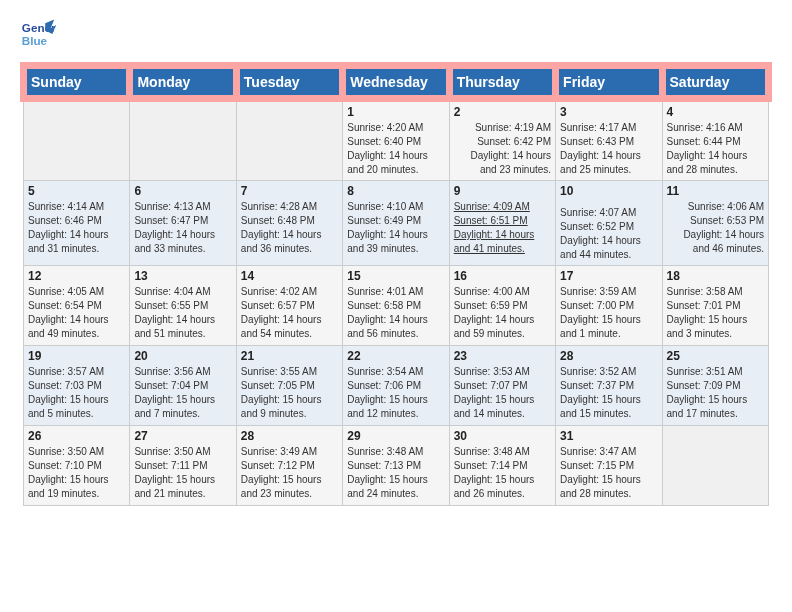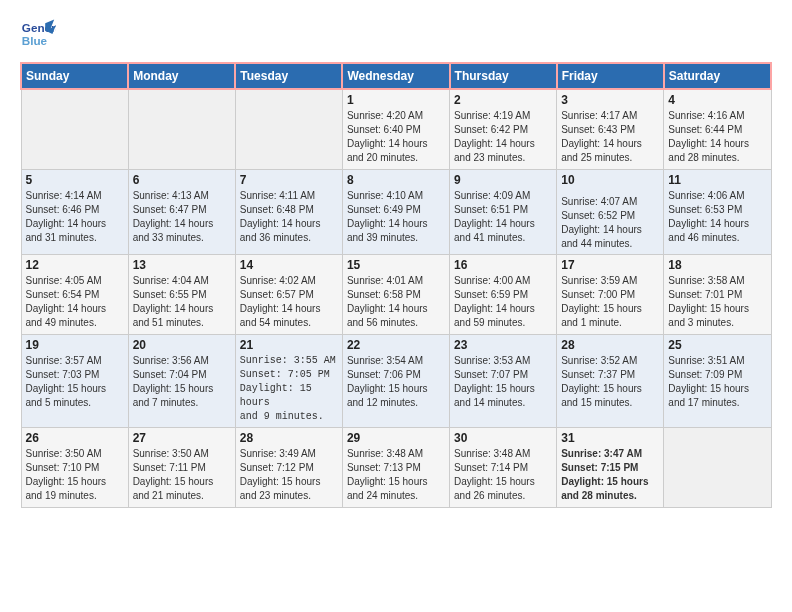--- a/index.html
+++ b/index.html
@@ -42,25 +42,25 @@
       color: #444;
     }
     table {
       width: 100%;
       border-collapse: collapse;
       table-layout: fixed;
     }
     thead th {
       background: #2b6cb0;
       color: #fff;
-      font-size: 12px;
+      font-size: 14px;
       font-weight: bold;
       padding: 5px 4px;
       text-align: left;
-      border: 2px solid #fca5a5;
+      border: 7px solid #fca5a5;
     }
     tbody td {
       border: 1px solid #ccc;
       vertical-align: top;
       padding: 3px 4px;
       font-size: 9.5px;
       color: #222;
       height: 80px;
     }
     tbody tr:nth-child(odd) td {
@@ -121,21 +121,21 @@
           <td class="empty-cell"></td>
           <td>
             <span class="day-num">1</span>
             <div class="cell-text" style="white-space: pre-line;">Sunrise: 4:20 AM
 Sunset: 6:40 PM
 Daylight: 14 hours
 and 20 minutes.</div>
           </td>
           <td>
             <span class="day-num">2</span>
-            <div class="cell-text" style="white-space: pre-line;">Sunrise: 4:19 AM
+            <div class="cell-text" style="white-space: pre-line; text-align: right;">Sunrise: 4:19 AM
 Sunset: 6:42 PM
 Daylight: 14 hours
 and 23 minutes.</div>
           </td>
           <td>
             <span class="day-num">3</span>
             <div class="cell-text" style="white-space: pre-line;">Sunrise: 4:17 AM
 Sunset: 6:43 PM
 Daylight: 14 hours
 and 25 minutes.</div>
@@ -158,49 +158,49 @@
           </td>
           <td>
             <span class="day-num">6</span>
             <div class="cell-text" style="white-space: pre-line;">Sunrise: 4:13 AM
 Sunset: 6:47 PM
 Daylight: 14 hours
 and 33 minutes.</div>
           </td>
           <td>
             <span class="day-num">7</span>
-            <div class="cell-text" style="white-space: pre-line;">Sunrise: 4:11 AM
+            <div class="cell-text" style="white-space: pre-line;">Sunrise: 4:28 AM
 Sunset: 6:48 PM
 Daylight: 14 hours
 and 36 minutes.</div>
           </td>
           <td>
             <span class="day-num">8</span>
             <div class="cell-text" style="white-space: pre-line;">Sunrise: 4:10 AM
 Sunset: 6:49 PM
 Daylight: 14 hours
 and 39 minutes.</div>
           </td>
           <td>
             <span class="day-num">9</span>
-            <div class="cell-text" style="white-space: pre-line;">Sunrise: 4:09 AM
+            <div class="cell-text" style="white-space: pre-line; text-decoration: underline;">Sunrise: 4:09 AM
 Sunset: 6:51 PM
 Daylight: 14 hours
 and 41 minutes.</div>
           </td>
           <td>
             <span class="day-num">10</span>
             <div class="cell-text" style="white-space: pre-line; margin-top: 8px;">Sunrise: 4:07 AM
 Sunset: 6:52 PM
 Daylight: 14 hours
 and 44 minutes.</div>
           </td>
           <td>
             <span class="day-num">11</span>
-            <div class="cell-text" style="white-space: pre-line;">Sunrise: 4:06 AM
+            <div class="cell-text" style="white-space: pre-line; text-align: right;">Sunrise: 4:06 AM
 Sunset: 6:53 PM
 Daylight: 14 hours
 and 46 minutes.</div>
           </td>
         </tr>
         <tr>
           <td>
             <span class="day-num">12</span>
             <div class="cell-text" style="white-space: pre-line;">Sunrise: 4:05 AM
 Sunset: 6:54 PM
@@ -260,21 +260,21 @@
           </td>
           <td>
             <span class="day-num">20</span>
             <div class="cell-text" style="white-space: pre-line;">Sunrise: 3:56 AM
 Sunset: 7:04 PM
 Daylight: 15 hours
 and 7 minutes.</div>
           </td>
           <td>
             <span class="day-num">21</span>
-            <div class="cell-text" style="white-space: pre-line; font-family: Liberation Mono, monospace;">Sunrise: 3:55 AM
+            <div class="cell-text" style="white-space: pre-line;">Sunrise: 3:55 AM
 Sunset: 7:05 PM
 Daylight: 15 hours
 and 9 minutes.</div>
           </td>
           <td>
             <span class="day-num">22</span>
             <div class="cell-text" style="white-space: pre-line;">Sunrise: 3:54 AM
 Sunset: 7:06 PM
 Daylight: 15 hours
 and 12 minutes.</div>
@@ -332,21 +332,21 @@
           </td>
           <td>
             <span class="day-num">30</span>
             <div class="cell-text" style="white-space: pre-line;">Sunrise: 3:48 AM
 Sunset: 7:14 PM
 Daylight: 15 hours
 and 26 minutes.</div>
           </td>
           <td>
             <span class="day-num">31</span>
-            <div class="cell-text" style="white-space: pre-line; font-weight: bold;">Sunrise: 3:47 AM
+            <div class="cell-text" style="white-space: pre-line;">Sunrise: 3:47 AM
 Sunset: 7:15 PM
 Daylight: 15 hours
 and 28 minutes.</div>
           </td>
           <td class="empty-cell"></td>
         </tr>
       </tbody>
   </table>
 </div>
 

